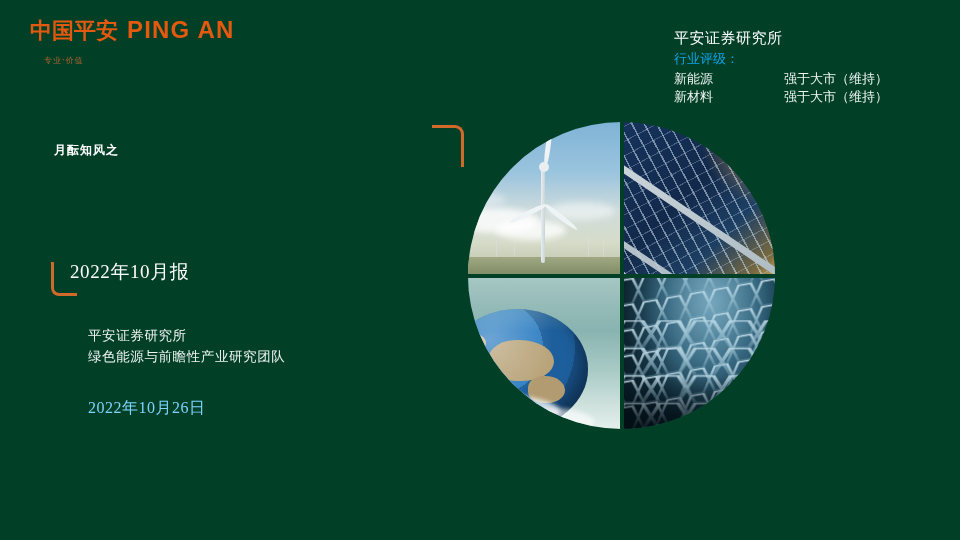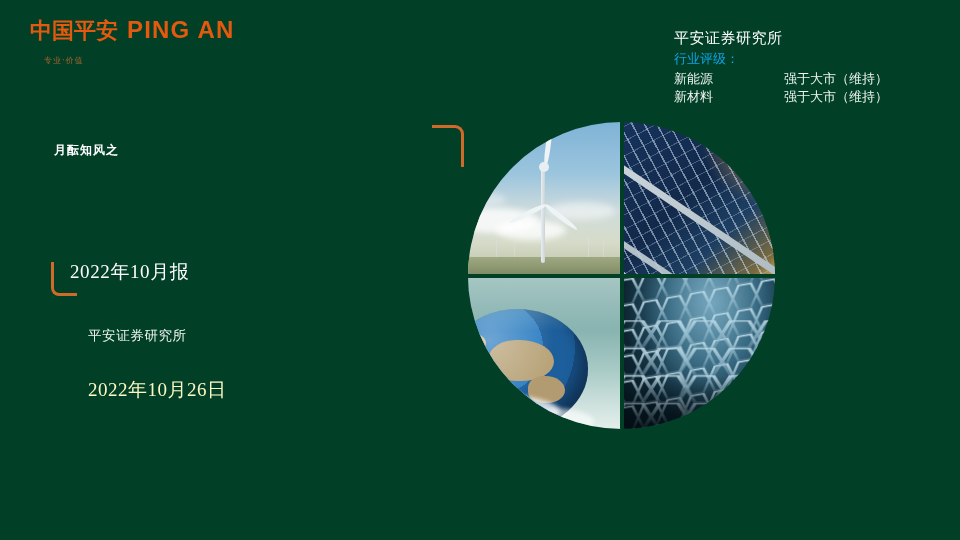--- a/index.html
+++ b/index.html
@@ -175,22 +175,22 @@
     letter-spacing: .6px;
   }
   #byline .authors {
     margin-top: 26px;
     font-size: 13.5px;
     color: #f0f6f3;
     letter-spacing: .3px;
   }
   #byline .pubdate {
     margin-top: 28px;
-    font-size: 19px;
-    color: #fef9c3;
+    font-size: 16px;
+    color: #7dd3fc;
     letter-spacing: .5px;
   }
 
   
   #collage {
     position: absolute;
     left: 468px;
     top: 122px;
     width: 307px;
     height: 307px;
@@ -343,20 +343,21 @@
   <div id="bracket-bl" class="bracket"></div>
 
   <div id="headline">
     <div id="title-kicker">月酝知风之</div>
   </div>
 
   <div id="issue-label">2022年10月报</div>
 
   <div id="byline">
     <div class="org">平安证券研究所</div>
+    <div class="team">绿色能源与前瞻性产业研究团队</div>
     <div class="pubdate">2022年10月26日</div>
   </div>
 
   <div id="collage">
 
     <div class="quad" id="q-wind">
       <div class="inner">
         <div class="cloud" style="left:-12%;top:56%;width:58%;height:16%;"></div>
         <div class="cloud" style="left:18%;top:64%;width:46%;height:13%;"></div>
         <div class="cloud" style="left:52%;top:52%;width:44%;height:12%;opacity:.6;"></div>

